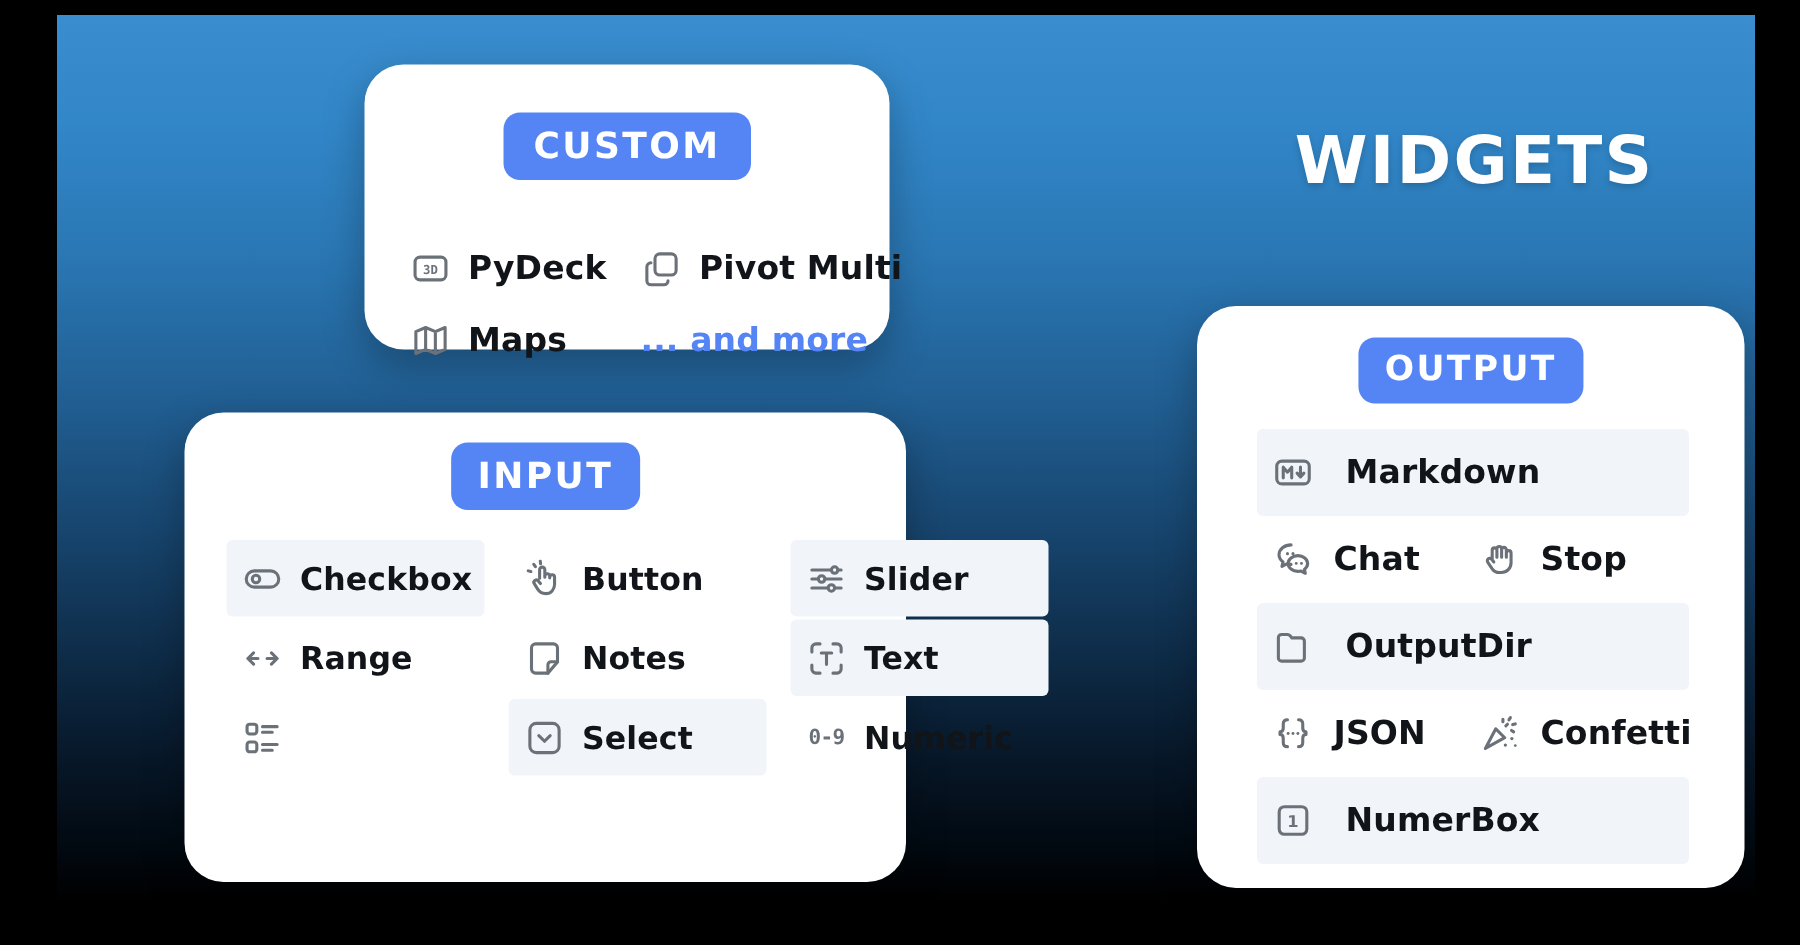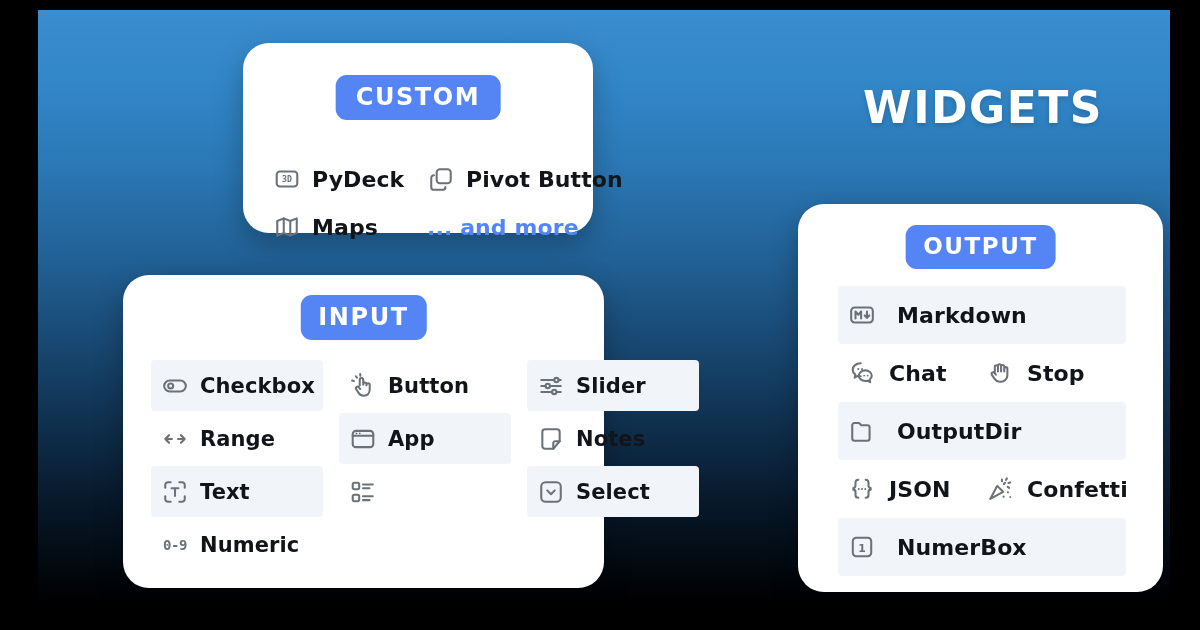--- a/index.html
+++ b/index.html
@@ -175,21 +175,21 @@
             </span>
             <span class="label">PyDeck</span>
           </div>
           <div class="cell">
             <span class="ic">
               <svg viewBox="0 0 24 24" width="26" height="26">
                 <rect x="8" y="3" width="13" height="13" rx="3" fill="none" stroke="currentColor" stroke-width="1.9" stroke-linecap="round" stroke-linejoin="round"></rect>
      <path d="M16 19.5a2.5 2.5 0 0 1-2.5 2.5H5.5A2.5 2.5 0 0 1 3 19.5V11a2.5 2.5 0 0 1 2.5-2.5" fill="none" stroke="currentColor" stroke-width="1.9" stroke-linecap="round" stroke-linejoin="round"></path>
               </svg>
             </span>
-            <span class="label">Pivot Button</span>
+            <span class="label">Pivot Multi</span>
           </div>
           <div class="cell">
             <span class="ic">
               <svg viewBox="0 0 24 24" width="26" height="26">
                 <path d="M9 4 3 6.5v13.5L9 17.5m0-13.5 6 2.5m-6-2.5v13.5m6-11 6-2.5v13.5L15 20m0-13.5V20m0 0-6-2.5" fill="none" stroke="currentColor" stroke-width="1.9" stroke-linecap="round" stroke-linejoin="round"></path>
               </svg>
             </span>
             <span class="label">Maps</span>
           </div>
           <div class="cell accent">
@@ -230,31 +230,20 @@
             </span>
             <span class="label">Slider</span>
           </div>
           <div class="cell">
             <span class="ic">
               <svg viewBox="0 0 24 24" width="26" height="26">
                 <path d="M6.5 8.5 3 12l3.5 3.5M3 12h6.2M17.5 8.5 21 12l-3.5 3.5M21 12h-6.2" fill="none" stroke="currentColor" stroke-width="1.9" stroke-linecap="round" stroke-linejoin="round"></path>
               </svg>
             </span>
             <span class="label">Range</span>
-          </div>
-          <div class="cell hl">
-            <span class="ic">
-              <svg viewBox="0 0 24 24" width="26" height="26">
-                <rect x="2.5" y="4.5" width="19" height="15" rx="3" fill="none" stroke="currentColor" stroke-width="1.9" stroke-linecap="round" stroke-linejoin="round"></rect>
-     <path d="M2.5 9h19" fill="none" stroke="currentColor" stroke-width="1.9" stroke-linecap="round" stroke-linejoin="round"></path>
-                <circle cx="6" cy="6.8" r=".85" fill="currentColor" stroke="none"></circle>
-                <circle cx="9" cy="6.8" r=".85" fill="currentColor" stroke="none"></circle>
-              </svg>
-            </span>
-            <span class="label">App</span>
           </div>
           <div class="cell">
             <span class="ic">
               <svg viewBox="0 0 24 24" width="26" height="26">
                 <path d="M4 5.5A2.5 2.5 0 0 1 6.5 3h11A2.5 2.5 0 0 1 20 5.5v8.6L14.1 21H6.5A2.5 2.5 0 0 1 4 18.5Z" fill="none" stroke="currentColor" stroke-width="1.9" stroke-linecap="round" stroke-linejoin="round"></path>
      <path d="M20 14H16a1.9 1.9 0 0 0-1.9 1.9V21" fill="none" stroke="currentColor" stroke-width="1.9" stroke-linecap="round" stroke-linejoin="round"></path>
               </svg>
             </span>
             <span class="label">Notes</span>
           </div>

